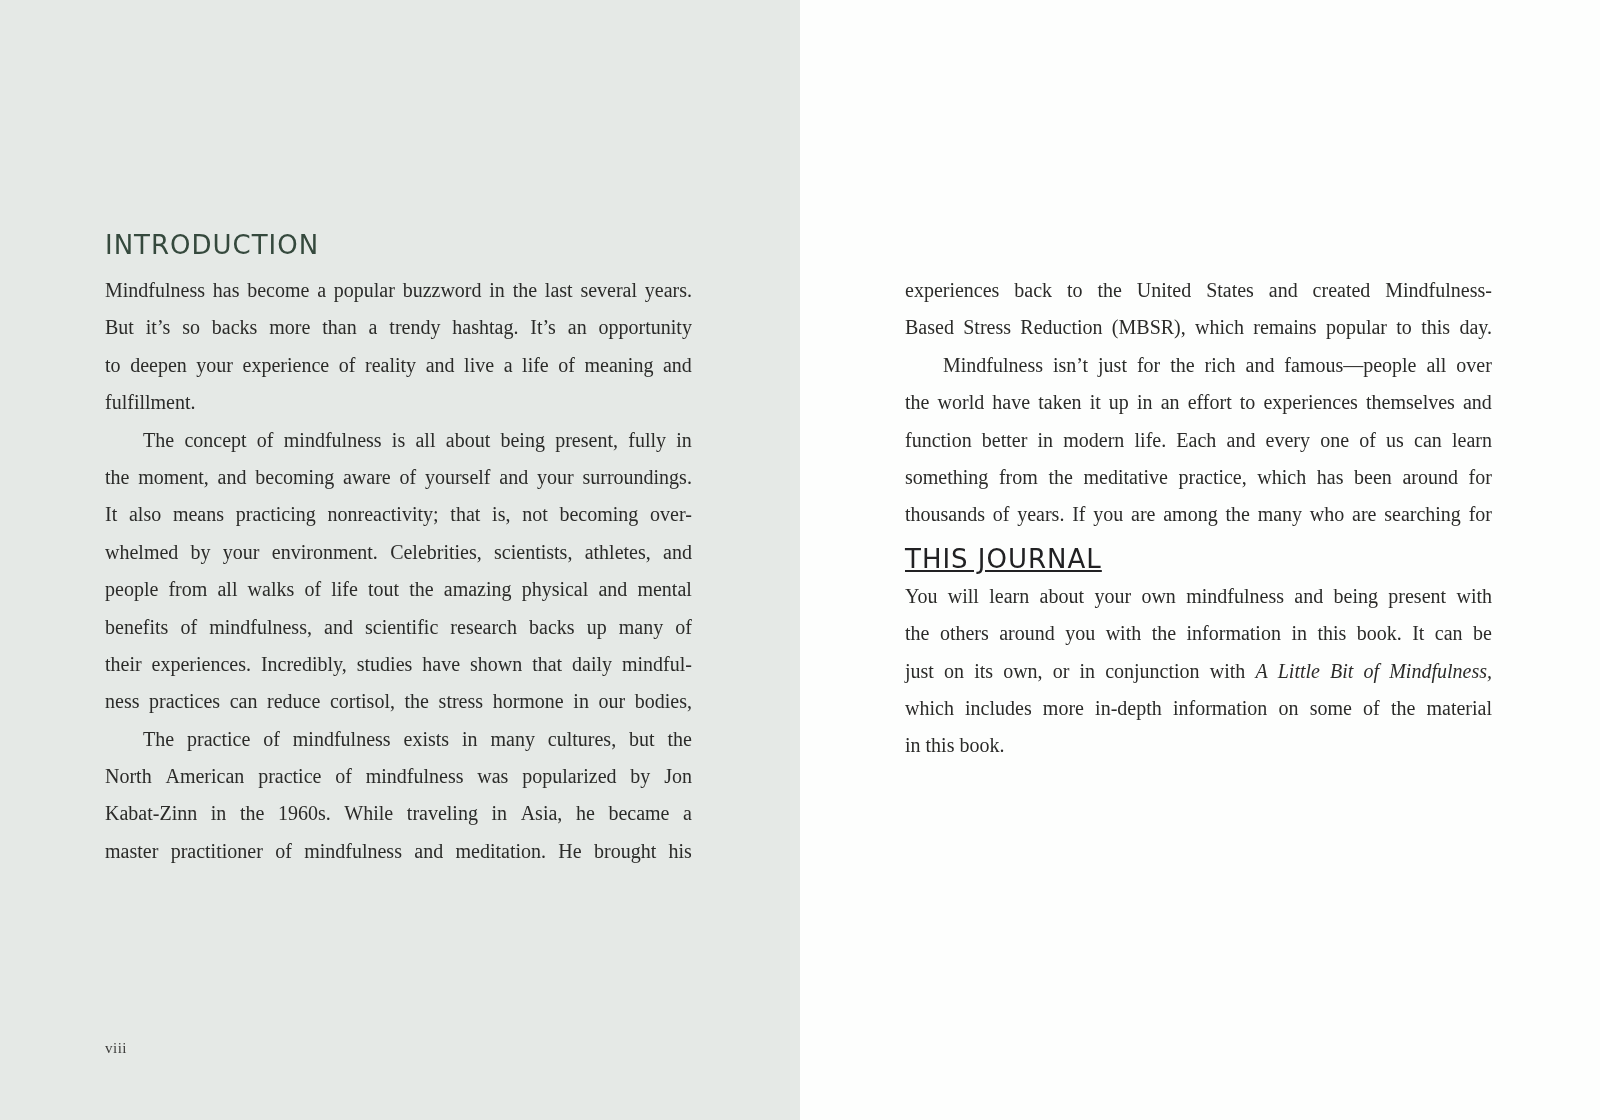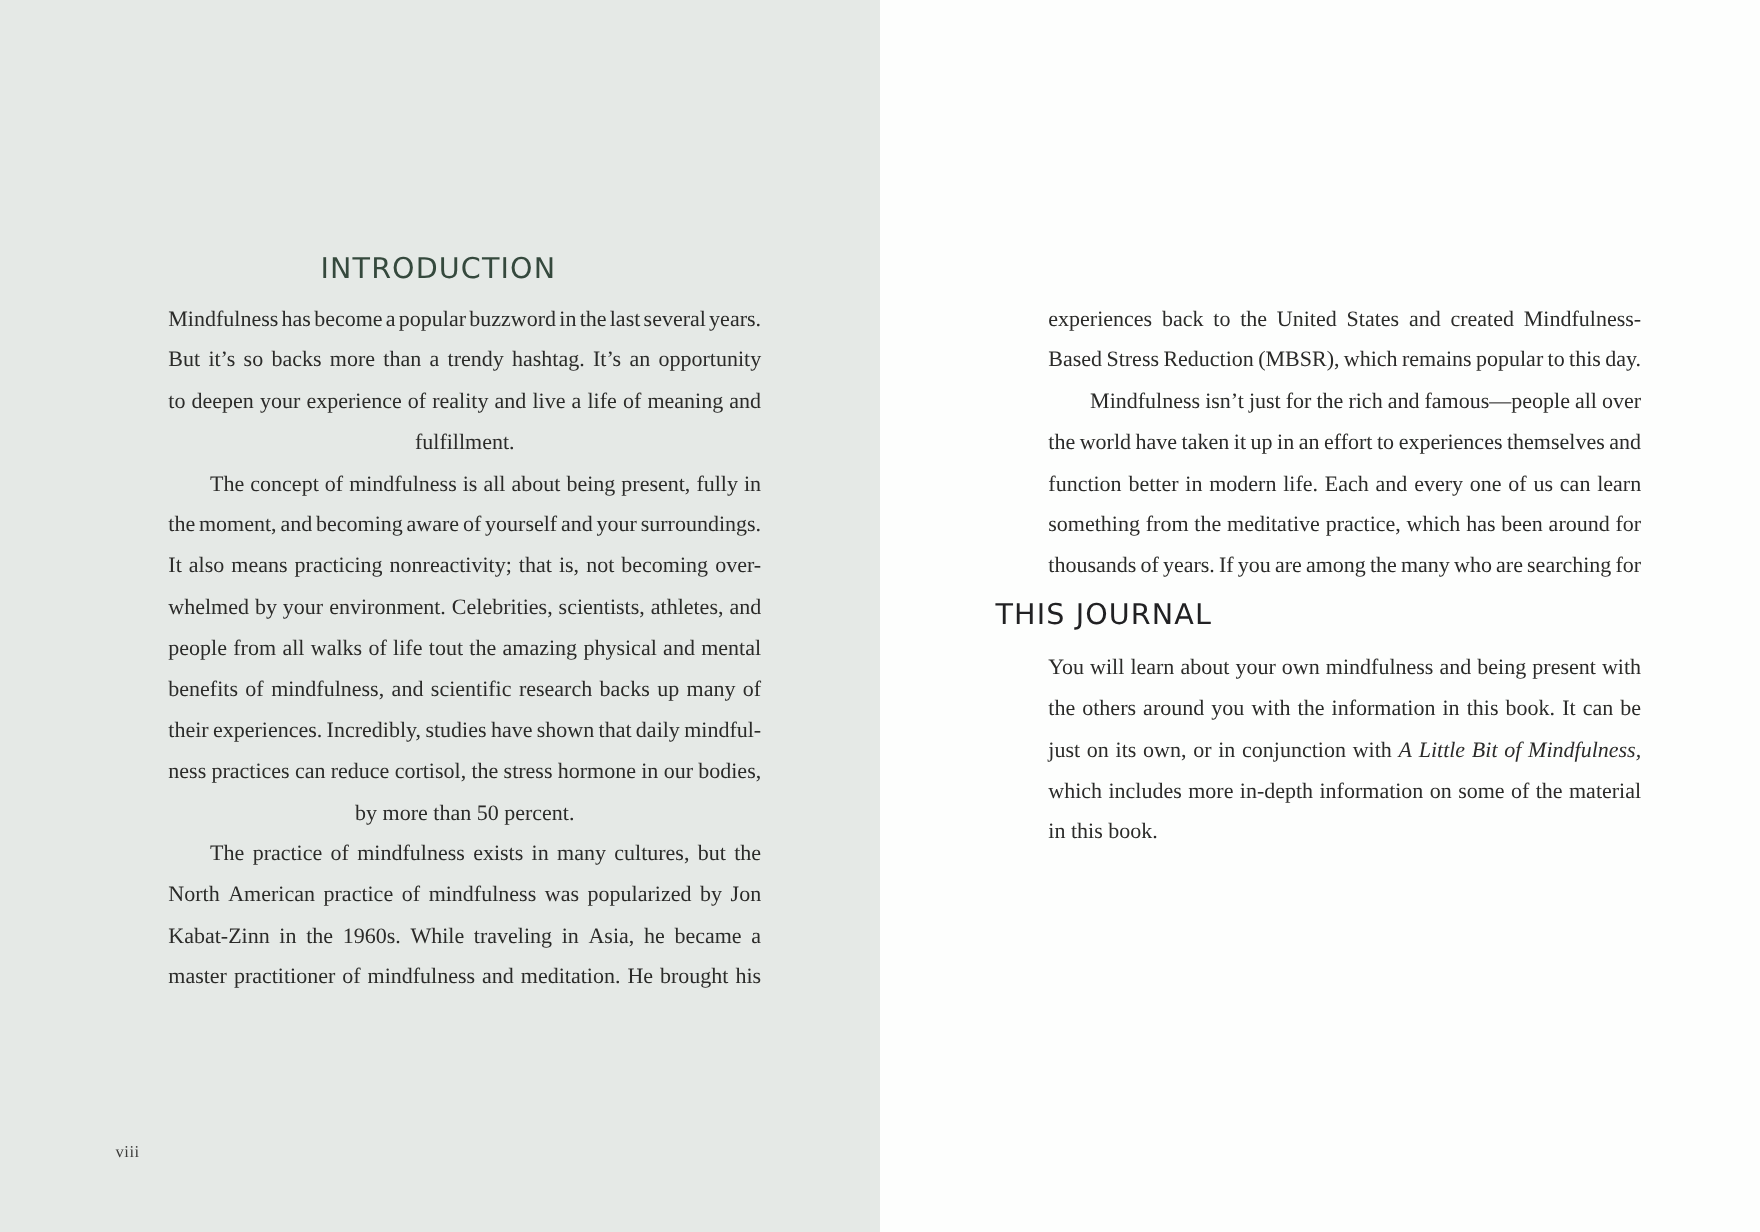--- a/index.html
+++ b/index.html
@@ -11,34 +11,34 @@
     --pagenum-color:#3c3c3a;
   }
   *{margin:0;padding:0;box-sizing:border-box;}
   html,body{width:1600px;height:1120px;overflow:hidden;}
   body{font-family:"Liberation Serif","DejaVu Serif",serif;background:#fff;}
   .spread{display:flex;width:1600px;height:1120px;}
   .page{position:relative;width:800px;height:1120px;}
   .page.left{background:var(--left-bg);}
   .page.right{background:var(--right-bg);}
   .content{position:absolute;left:105px;width:587px;}
-  .content.left-content{top:232px;text-align:center;}
+  .content.left-content{top:232px;}
   .content.right-content{top:272px;}
   .heading{
     font-family:"DejaVu Sans","Liberation Sans",sans-serif;
     font-size:26px;line-height:26px;font-weight:normal;
     letter-spacing:1px;
   }
   .heading.green{color:var(--heading-green);margin:0 0 14px 0;}
-  .heading.dark{color:var(--heading-dark);margin:12px 0 17px 0;}
+  .heading.dark{color:var(--heading-dark);margin:12px 0 6px 0;text-decoration:underline;}
   .body-text{
     font-size:20px;color:var(--body-color);
   }
   .line{
-    height:37.4px;line-height:37.4px;white-space:nowrap;margin-left:48px;
+    height:37.4px;line-height:37.4px;white-space:nowrap;
   }
   .line.j{display:flex;justify-content:space-between;flex-wrap:nowrap;}
   .line.ind{padding-left:38px;}
   .it{font-style:italic;}
   .pagenum{
     position:absolute;left:105px;width:587px;top:1040px;
     text-align:left;font-size:15px;color:var(--pagenum-color);
     letter-spacing:0.5px;
   }
 </style>
@@ -184,21 +184,20 @@
             <span>can</span>
             <span>reduce</span>
             <span>cortisol,</span>
             <span>the</span>
             <span>stress</span>
             <span>hormone</span>
             <span>in</span>
             <span>our</span>
             <span>bodies,</span>
           </div>
-          <div class="line"><span>by more than 50 percent.</span></div>
           <div class="line j ind">
             <span>The</span>
             <span>practice</span>
             <span>of</span>
             <span>mindfulness</span>
             <span>exists</span>
             <span>in</span>
             <span>many</span>
             <span>cultures,</span>
             <span>but</span>

